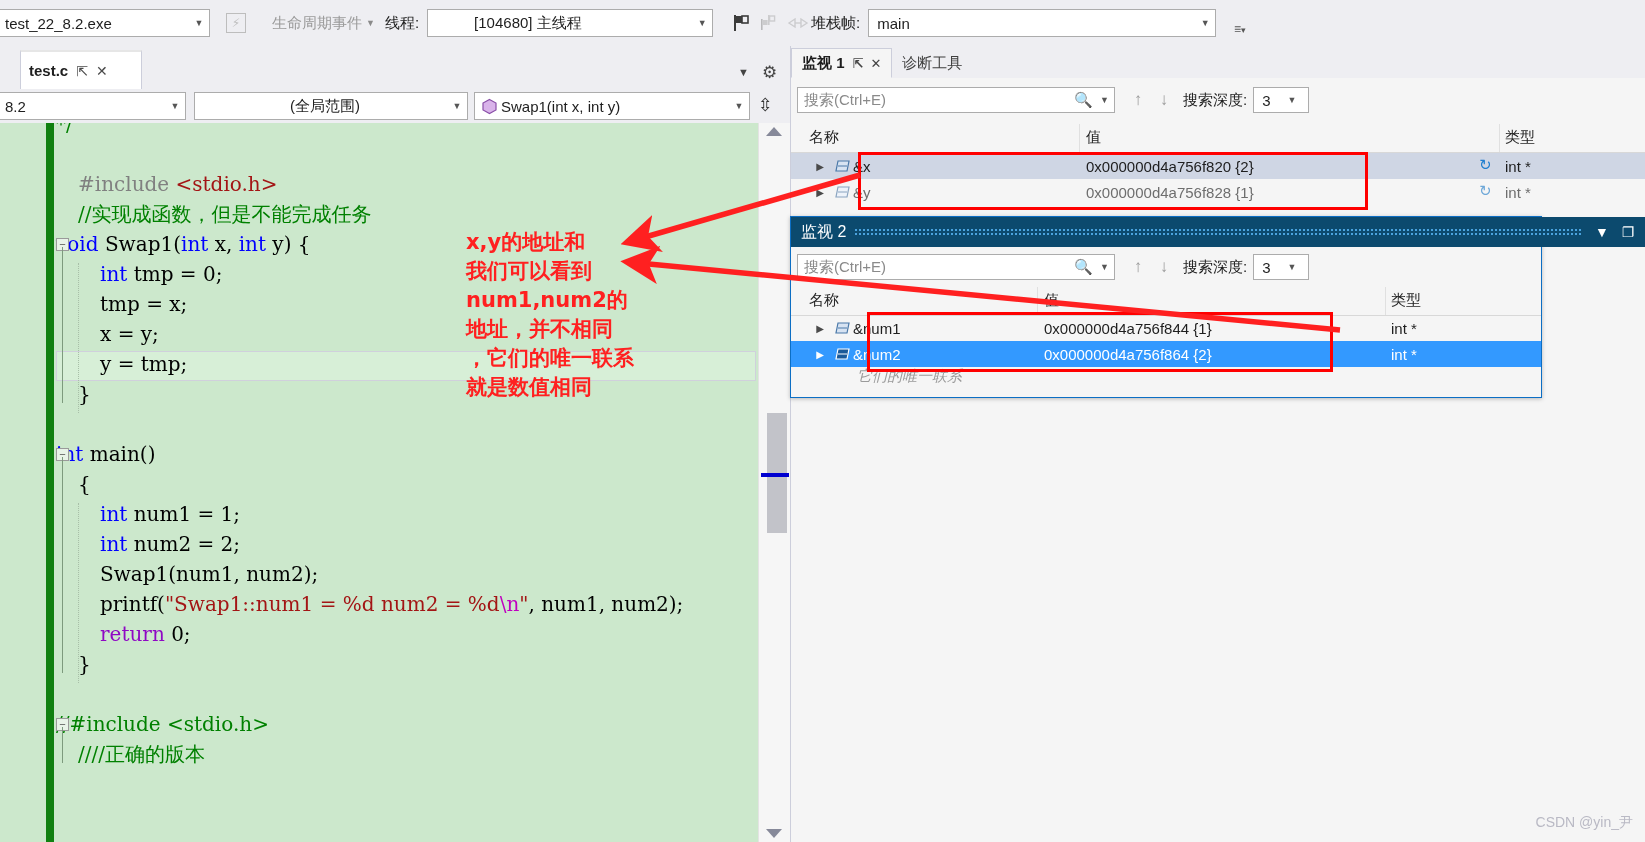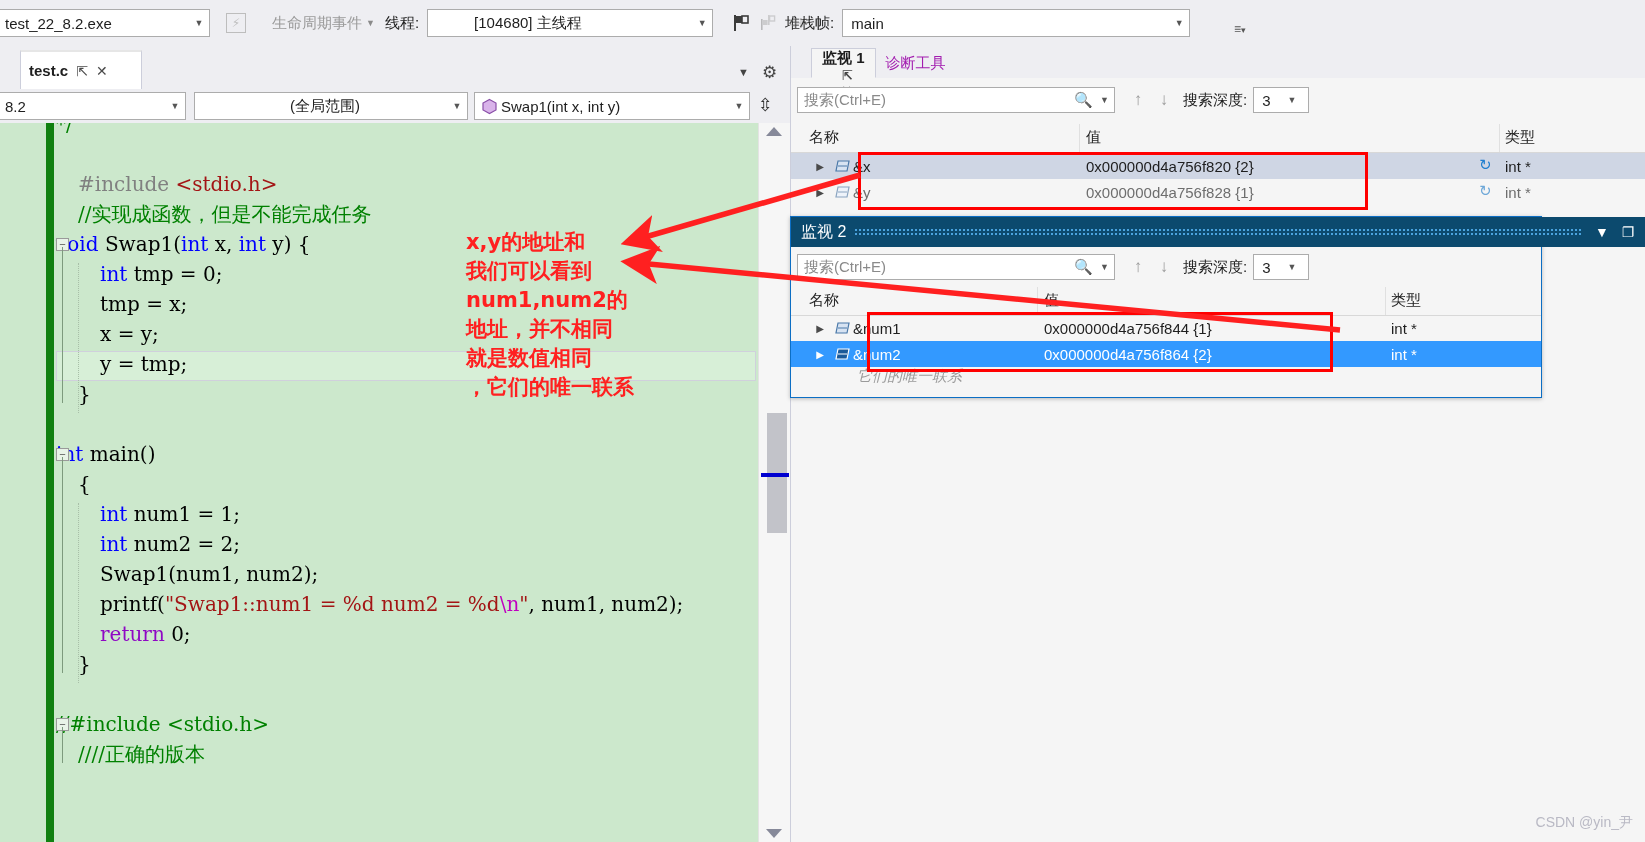--- a/index.html
+++ b/index.html
@@ -118,21 +118,21 @@
   }
   #watch1-tabs{
     position:absolute;left:0;top:0;width:855px;height:32px;background:#eeeef2;
     display:flex;align-items:flex-end;
   }
   .wtab{
     height:30px;display:flex;align-items:center;padding:0 10px;
     font-size:15px;box-sizing:border-box;
   }
   .wtab.active{background:#f5f5f5;border:1px solid #cccedb;border-bottom:1px solid #f5f5f5;font-weight:bold;}
-  .wtab.inactive{background:#eeeef2;color:#a21caf;}
+  .wtab.inactive{background:#eeeef2;color:#404040;}
   .toolrow{
     position:absolute;left:0;width:855px;height:36px;display:flex;align-items:center;
   }
   .searchbox{
     height:26px;background:#ffffff;border:1px solid #acacac;
     display:flex;align-items:center;box-sizing:border-box;
   }
   .searchbox .sinput{flex:1;padding-left:6px;font-size:15px;color:#8a8a8a;}
   .mag{
     width:22px;display:flex;align-items:center;justify-content:center;color:#2b2b2b;font-size:15px;
@@ -228,21 +228,21 @@
       </svg>
   </span>
   <span class="abs" style="left:786px;top:12px;opacity:.4;">
     <svg width="24" height="22" viewBox="0 0 24 22">
         <path d="M3 11 L9 7 L9 15 Z" fill="none" stroke="#9a9a9a" stroke-width="1.4"></path>
         <path d="M21 11 L15 7 L15 15 Z" fill="none" stroke="#9a9a9a" stroke-width="1.4"></path>
         <line x1="9" y1="11" x2="15" y2="11" stroke="#9a9a9a" stroke-width="1.4"></line>
       </svg>
   </span>
 
-  <span class="tb-label" style="margin-left:72px;">堆栈帧:</span>
+  <span class="tb-label" style="margin-left:98px;">堆栈帧:</span>
   <div class="combo" style="margin-left:8px;width:348px;">
     <span class="cval">main</span>
     <span class="carrow">▼</span>
   </div>
   <span class="abs" style="left:1234px;top:22px;font-size:12px;color:#555;">≡<span style="font-size:9px;">▾</span></span>
 </div>
 
 <div class="abs" id="tabstrip"></div>
 <div class="abs" id="tab-testc">
   <span class="tname">test.c</span>
@@ -292,21 +292,21 @@
   <div id="editor-scroll">
     <div id="scroll-up"></div>
     <div id="scroll-thumb"></div>
     <div id="scroll-marker"></div>
     <div id="scroll-down"></div>
   </div>
 </div>
 
 <div class="abs" id="watch1">
   <div id="watch1-tabs">
-    <div class="wtab active" style="margin-left:20px;flex-direction:column;">
+    <div class="wtab active" style="margin-left:0;">
       <span>监视 1</span>
       <span style="margin-left:8px;font-size:13px;color:#444;">⇱</span>
       <span style="margin-left:7px;font-size:13px;color:#444;">✕</span>
     </div>
     <div class="wtab inactive">
       <span>诊断工具</span>
     </div>
   </div>
 
   <div class="toolrow" style="top:36px;">
@@ -420,22 +420,22 @@
   </div>
 
   <div class="abs" style="left:66px;top:150px;font-size:15px;color:#9a9a9a;font-style:italic;">它们的唯一联系</div>
 </div>
 
 <div class="abs" id="anno-text">
     <div>x,y的地址和</div>
     <div>我们可以看到</div>
     <div>num1,num2的</div>
     <div>地址，并不相同</div>
+    <div>，它们的唯一联系</div>
     <div>就是数值相同</div>
-    <div>，它们的唯一联系</div>
   </div>
 
 <div class="redbox" style="left:858px;top:152px;width:510px;height:58px;"></div>
 <div class="redbox" style="left:867px;top:312px;width:466px;height:60px;"></div>
 
 <svg id="svg-arrows">
   <defs>
     <marker id="ah" markerWidth="7" markerHeight="7" refX="5.6" refY="3.5" orient="auto">
       <path d="M7,3.5 L0,0 L1.8,3.5 L0,7 Z" fill="#ff2020"></path>
     </marker>

